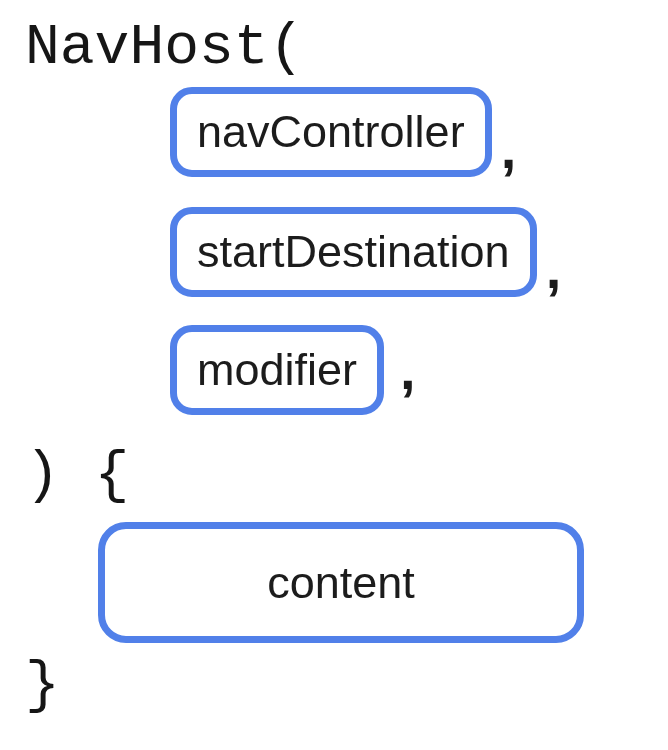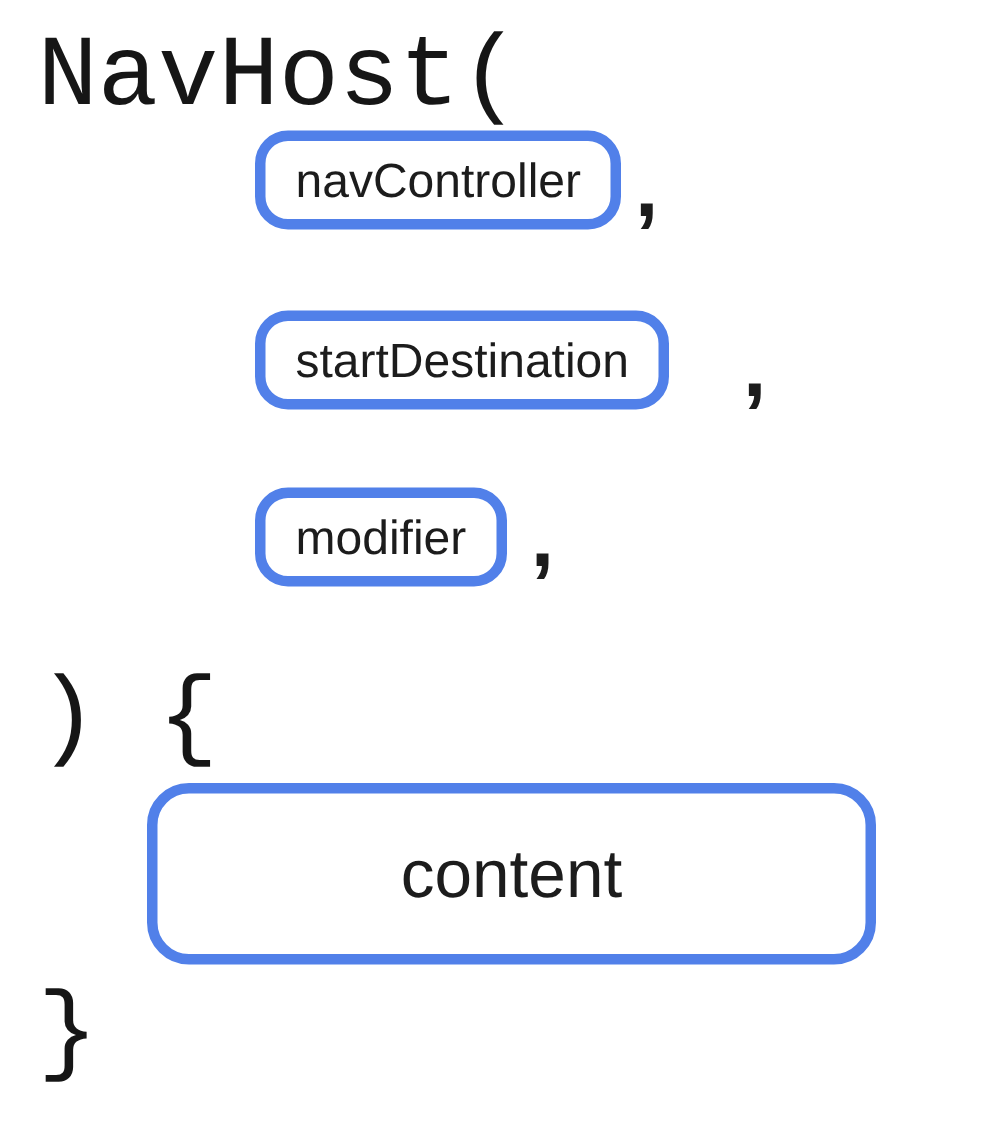--- a/index.html
+++ b/index.html
@@ -11,52 +11,52 @@
     position: relative;
     width: 668px;
     height: 750px;
     background: var(--color-background, #ffffff);
     overflow: hidden;
     font-family: "Liberation Sans", sans-serif;
   }
   .code {
     position: absolute;
     font-family: "Liberation Mono", monospace;
-    font-size: 67px;
+    font-size: 58px;
     line-height: 1;
     font-weight: 400;
     color: var(--color-code-text, #161616);
     white-space: pre;
     letter-spacing: 0;
   }
   .code-open  { left: 25px; top: 19px; }
   .code-mid   { left: 25px; top: 447px; }
   .code-close { left: 25px; top: 657px; }
 
   .param-row {
     position: absolute;
     left: 170px;
     display: flex;
     align-items: flex-end;
   }
   .row-1 { top: 87px; }
-  .row-2 { top: 207px; gap: 40px; }
+  .row-2 { top: 207px; }
   .row-3 { top: 325px; align-items: center; }
 
   .pill {
     box-sizing: border-box;
-    height: 66px;
+    height: 90px;
     background: var(--color-background, #ffffff);
     border: 7px solid var(--color-pill-border, #5180E9);
     border-radius: 22px;
     display: flex;
     align-items: center;
     justify-content: center;
     padding: 0 20px;
-    font-size: 32px;
+    font-size: 45px;
     font-weight: 400;
     color: var(--color-label-text, #1c1c1c);
     white-space: nowrap;
   }
 
   .comma {
     font-size: 56px;
     font-weight: 700;
     line-height: 1;
     margin-left: 9px;

